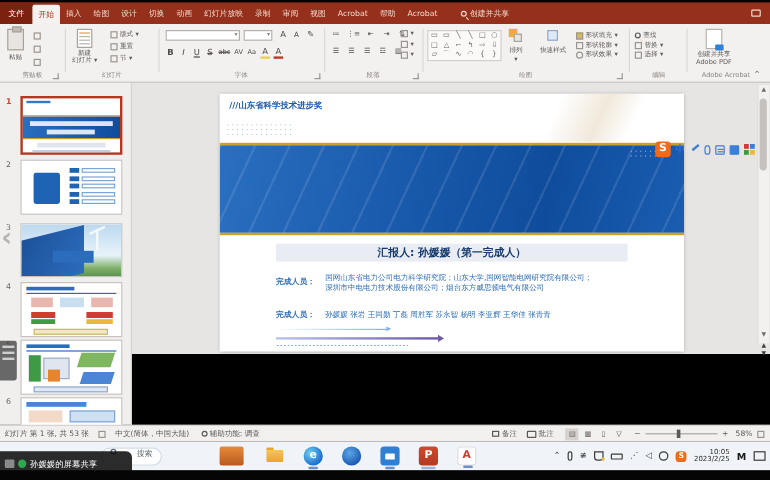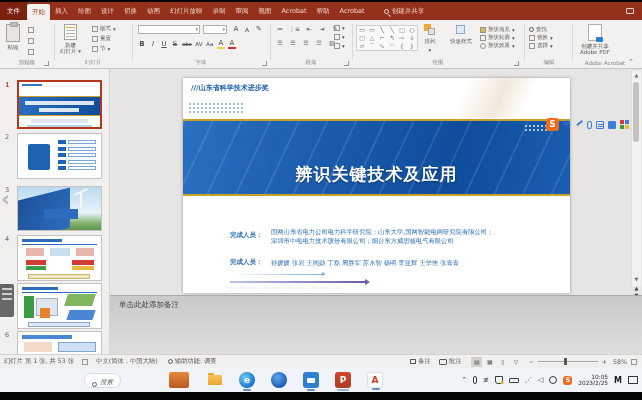--- a/index.html
+++ b/index.html
@@ -362,22 +362,22 @@
   </div>
 
   <div class="abs editarea"></div>
 
   <div class="abs slide">
     <div class="award">///山东省科学技术进步奖</div>
     <div class="dots" style="left:5px;top:24px;width:56px;height:13px;"></div>
     <div class="abs" style="right:0;top:0;width:180px;height:40px;background:linear-gradient(115deg,transparent 40%,rgba(214,190,150,.35) 60%,transparent 75%);"></div>
     <div class="banner">
       <div class="dots" style="right:18px;top:3px;width:28px;height:8px;background-image:radial-gradient(rgba(255,255,255,.7) 0.7px,transparent 0.8px);"></div>
-      <div class="titleline" style="top:42px;">辨识关键技术及应用</div>
-    </div>
+    </div>
+    <div class="presbar">汇报人: 孙媛媛（第一完成人）</div>
     <span class="slabel" style="left:47px;top:153px;">完成人员：</span>
     <span class="stext" style="left:88px;top:149px;width:258px;"><span>国网山东省电力公司电力科学研究院；山东大学,国网智能电网研究院有限公司；</span><br><span>深圳市中电电力技术股份有限公司；烟台东方威思顿电气有限公司</span></span>
     <span class="slabel" style="left:47px;top:180px;">完成人员：</span>
     <span class="stext" style="left:88px;top:180px;width:270px;">孙媛媛 张岩 王同勋 丁磊 周胜军 苏永智 杨明 李亚辉 王华佳 张青青</span>
     <div class="arrow1"></div>
     <div class="arrow2"></div>
     <div class="dotline"></div>
   </div>
 
   <div class="abs vscroll"></div>
@@ -406,23 +406,20 @@
       </span>
   </div>
 
   <div class="abs chev">‹</div>
   <div class="abs mini-panel">
       <i></i>
       <i></i>
       <i></i>
     </div>
 
-  <div class="abs notes">
-    <span>单击此处添加备注</span>
-  </div>
 
   <div class="abs statusbar">
     <span style="margin-left:4px;">幻灯片 第 1 张, 共 53 张</span>
     <span class="ticon" style="margin-left:8px;"></span>
     <span style="margin-left:8px;">中文(简体，中国大陆)</span>
     <span style="margin-left:10px;display:flex;align-items:center;gap:2px;">
       <span style="width:5px;height:5px;border:1px solid #5c5854;border-radius:50%;"></span>
       <span>辅助功能: 调查</span>
     </span>
     <span style="margin-left:auto;display:flex;align-items:center;gap:2px;">
@@ -440,21 +437,21 @@
     <span style="margin-left:6px;">−</span>
     <span class="zoomtrack">
         <span class="zoomthumb"></span>
       </span>
     <span>+</span>
     <span style="margin:0 4px 0 6px;">58%</span>
     <span class="ticon" style="margin-right:5px;"></span>
   </div>
 
   <div class="abs taskbar">
-    <div style="margin-left:84px;display:flex;align-items:flex-end;gap:3px;background:#fff;border:1px solid #d4dbe4;border-radius:8px;height:15px;padding:0 7px;font-size:6.5px;color:#5c6670;font-style:italic;">
+    <div style="margin-left:84px;display:flex;align-items:flex-start;gap:17px;background:#fff;border:1px solid #d4dbe4;border-radius:8px;height:15px;padding:0 7px;font-size:6.5px;color:#5c6670;">
       <span class="mag" style="border-color:#5c6670;"></span>
       <span>搜索</span>
     </div>
     <div class="tbicon" style="margin-left:48px;background:linear-gradient(#e8893a,#b85a1f);width:20px;border-radius:2px;"></div>
     <div class="tbicon" style="margin-left:18px;">
         <span class="folder"></span>
       </div>
     <div class="tbicon" style="margin-left:16px;background:radial-gradient(circle at 35% 35%,#6fd0ef,#1d6fd0 70%);border-radius:50%;color:#fff;">
         <span>e</span>
         <span class="runline"></span>
@@ -484,15 +481,20 @@
       <span style="font-size:7px;">⋰</span>
       <span style="font-size:7px;">◁</span>
       <span class="trayicon" style="border:1px solid #3c3a38;border-radius:50%;"></span>
       <span class="slogo" style="width:9px;height:9px;font-size:6.5px;line-height:9px;">S</span>
       <span class="clock"><span>10:05</span><br><span>2023/2/25</span></span>
       <span style="font-size:8px;font-weight:bold;color:#1a1a1a;">M</span>
       <span class="trayicon" style="width:10px;border:1px solid #3c3a38;"></span>
     </div>
   </div>
 
+  <div class="abs share">
+    <span style="width:8px;height:7px;background:#8a8a8a;border-radius:1px;"></span>
+    <span style="width:7px;height:7px;background:#2fa84f;border-radius:50%;"></span>
+    <span>孙媛媛的屏幕共享</span>
+  </div>
 
   <div class="abs blackbottom"></div>
 </div>
 
 </body></html>

